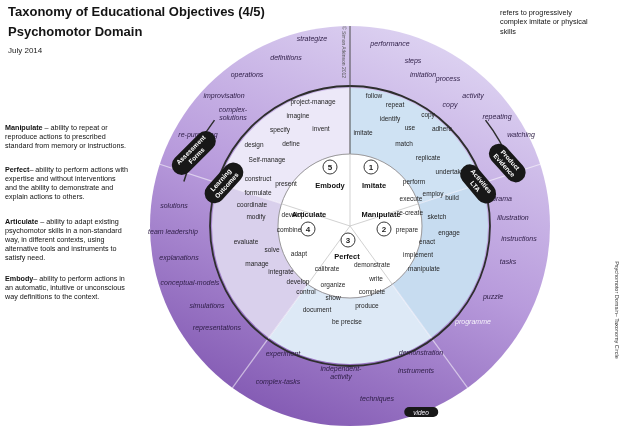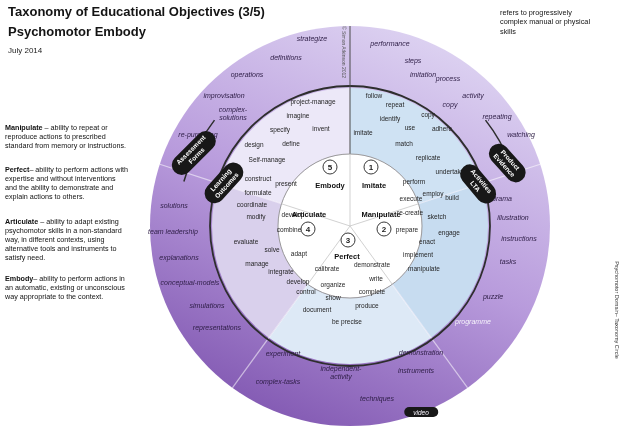--- a/index.html
+++ b/index.html
@@ -61,29 +61,29 @@
     <circle cx="350" cy="226" r="72" stroke="#9a9a9a" stroke-width="1" fill="#ffffff"></circle>
     <g stroke="#c5c5c5" stroke-width="0.8">
       <line x1="350" y1="226" x2="350" y2="154"></line>
       <line x1="350" y1="226" x2="418.5" y2="203.8"></line>
       <line x1="350" y1="226" x2="392.3" y2="284.3"></line>
       <line x1="350" y1="226" x2="307.7" y2="284.3"></line>
       <line x1="350" y1="226" x2="281.5" y2="203.8"></line>
     </g>
   </svg>
 
-  <div class="title" style="top:4px">Taxonomy of Educational Objectives (3/5)</div>
-  <div class="title" style="top:24px">Psychomotor Embody</div>
+  <div class="title" style="top:4px">Taxonomy of Educational Objectives (4/5)</div>
+  <div class="title" style="top:24px">Psychomotor Domain</div>
   <div class="date">July 2014</div>
-  <div class="note">refers to progressively complex manual or physical skills</div>
+  <div class="note">refers to progressively complex imitate or physical skills</div>
 
   <div class="defblock" style="top:123px"><b>Manipulate</b><span> – ability to repeat or reproduce actions to prescribed standard from memory or instructions.</span></div>
   <div class="defblock" style="top:217px"><b>Articulate</b><span> – ability to adapt existing psychomotor skills in a non-standard way, in different contexts, using alternative tools and instruments to satisfy need.</span></div>
   <div class="defblock" style="top:165px"><b>Perfect</b><span>– ability to perform actions with expertise and without interventions and the ability to demonstrate and explain actions to others.</span></div>
-  <div class="defblock" style="top:274px"><b>Embody</b><span>– ability to perform actions in an automatic, existing or unconscious way appropriate to the context.</span></div>
+  <div class="defblock" style="top:274px"><b>Embody</b><span>– ability to perform actions in an automatic, intuitive or unconscious way definitions to the context.</span></div>
 
   <div class="abs side-label" style="left:617px;top:310px;transform:translate(-50%,-50%) rotate(90deg)">Psychomotor Domain– Taxonomy Circle</div>
   <div class="abs copyright" style="left:344px;top:52px;transform:translate(-50%,-50%) rotate(90deg)">© Simon Atkinson 2012</div>
 
   <div class="abs numcircle" style="left:371px;top:167px">1</div>
   <span class="abs stage-name" style="left:374px;top:185px">Imitate</span>
   <div class="abs numcircle" style="left:384px;top:229px">2</div>
   <span class="abs stage-name" style="left:381px;top:214px">Manipulate</span>
   <div class="abs numcircle" style="left:348px;top:240px">3</div>
   <span class="abs stage-name" style="left:347px;top:256px">Perfect</span>

